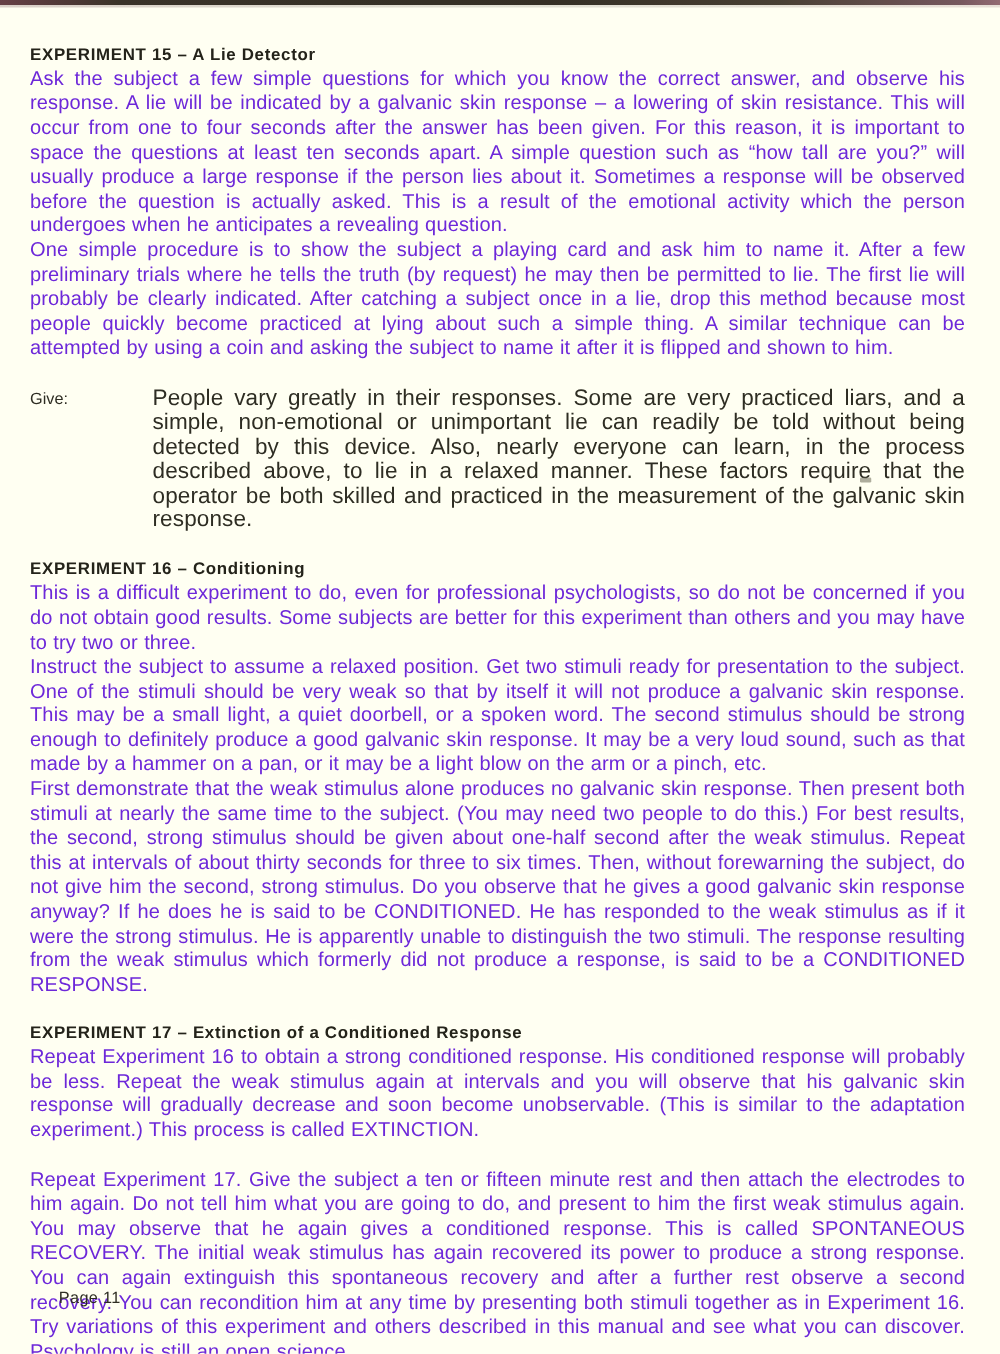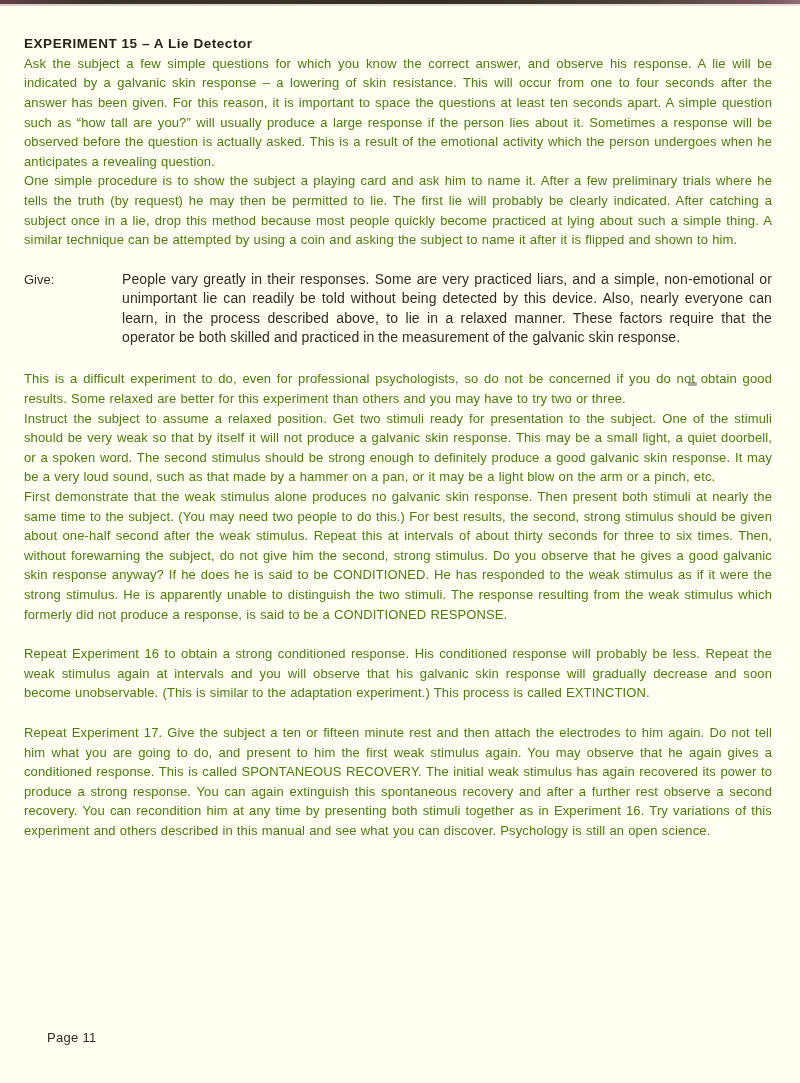--- a/index.html
+++ b/index.html
@@ -55,27 +55,27 @@
   h2.exp-heading {
     font-size: 13.5px;
     font-weight: bold;
     letter-spacing: .55px;
     margin: 0 0 1px 0;
     line-height: 1.25;
     color: #24231a;
   }
 
   p.body-text {
-    font-size: 13px;
+    font-size: 16px;
     line-height: 19.6px;
     margin: 0;
     text-align: justify;
     text-justify: inter-word;
     letter-spacing: .12px;
-    color: #4d7c0f;
+    color: #6d28d9;
     word-spacing: .4px;
   }
 
   .section {
     margin-bottom: 20px;
   }
 
   .para {
     margin-bottom: 18px;
   }
@@ -93,21 +93,21 @@
     top: 0;
     font-size: 13px;
     line-height: 19.6px;
     color: #2e2d23;
   }
   .note-body {
     margin-left: 98px;
     width: 650px;
   }
   .note-body p {
-    font-size: 14px;
+    font-size: 18px;
     line-height: 19.4px;
     margin: 0;
     text-align: justify;
     letter-spacing: .1px;
     color: #2e2d23;
   }
 
   .footer {
     position: absolute;
     left: 47px;
@@ -144,26 +144,28 @@
     </div>
 
     <div class="note-block">
       <span class="note-label">Give:</span>
       <div class="note-body">
         <p>People vary greatly in their responses. Some are very practiced liars, and a simple, non-emotional or unimportant lie can readily be told without being detected by this device. Also, nearly everyone can learn, in the process described above, to lie in a relaxed manner. These factors require that the operator be both skilled and practiced in the measurement of the galvanic skin response.</p>
       </div>
     </div>
 
     <div class="section">
-      <p class="body-text para">This is a difficult experiment to do, even for professional psychologists, so do not be concerned if you do not obtain good results. Some relaxed are better for this experiment than others and you may have to try two or three.</p>
+      <h2 class="exp-heading">EXPERIMENT 16 – Conditioning</h2>
+      <p class="body-text para">This is a difficult experiment to do, even for professional psychologists, so do not be concerned if you do not obtain good results. Some subjects are better for this experiment than others and you may have to try two or three.</p>
       <p class="body-text para">Instruct the subject to assume a relaxed position. Get two stimuli ready for presentation to the subject. One of the stimuli should be very weak so that by itself it will not produce a galvanic skin response. This may be a small light, a quiet doorbell, or a spoken word. The second stimulus should be strong enough to definitely produce a good galvanic skin response. It may be a very loud sound, such as that made by a hammer on a pan, or it may be a light blow on the arm or a pinch, etc.</p>
       <p class="body-text para">First demonstrate that the weak stimulus alone produces no galvanic skin response. Then present both stimuli at nearly the same time to the subject. (You may need two people to do this.) For best results, the second, strong stimulus should be given about one-half second after the weak stimulus. Repeat this at intervals of about thirty seconds for three to six times. Then, without forewarning the subject, do not give him the second, strong stimulus. Do you observe that he gives a good galvanic skin response anyway? If he does he is said to be CONDITIONED. He has responded to the weak stimulus as if it were the strong stimulus. He is apparently unable to distinguish the two stimuli. The response resulting from the weak stimulus which formerly did not produce a response, is said to be a CONDITIONED RESPONSE.</p>
     </div>
 
     <div class="section">
+      <h2 class="exp-heading">EXPERIMENT 17 – Extinction of a Conditioned Response</h2>
       <p class="body-text para">Repeat Experiment 16 to obtain a strong conditioned response. His conditioned response will probably be less. Repeat the weak stimulus again at intervals and you will observe that his galvanic skin response will gradually decrease and soon become unobservable. (This is similar to the adaptation experiment.) This process is called EXTINCTION.</p>
     </div>
 
     <div class="section">
       <p class="body-text para">Repeat Experiment 17. Give the subject a ten or fifteen minute rest and then attach the electrodes to him again. Do not tell him what you are going to do, and present to him the first weak stimulus again. You may observe that he again gives a conditioned response. This is called SPONTANEOUS RECOVERY. The initial weak stimulus has again recovered its power to produce a strong response. You can again extinguish this spontaneous recovery and after a further rest observe a second recovery. You can recondition him at any time by presenting both stimuli together as in Experiment 16. Try variations of this experiment and others described in this manual and see what you can discover. Psychology is still an open science.</p>
     </div>
 
   </div>
 
   <div class="speck"></div>

